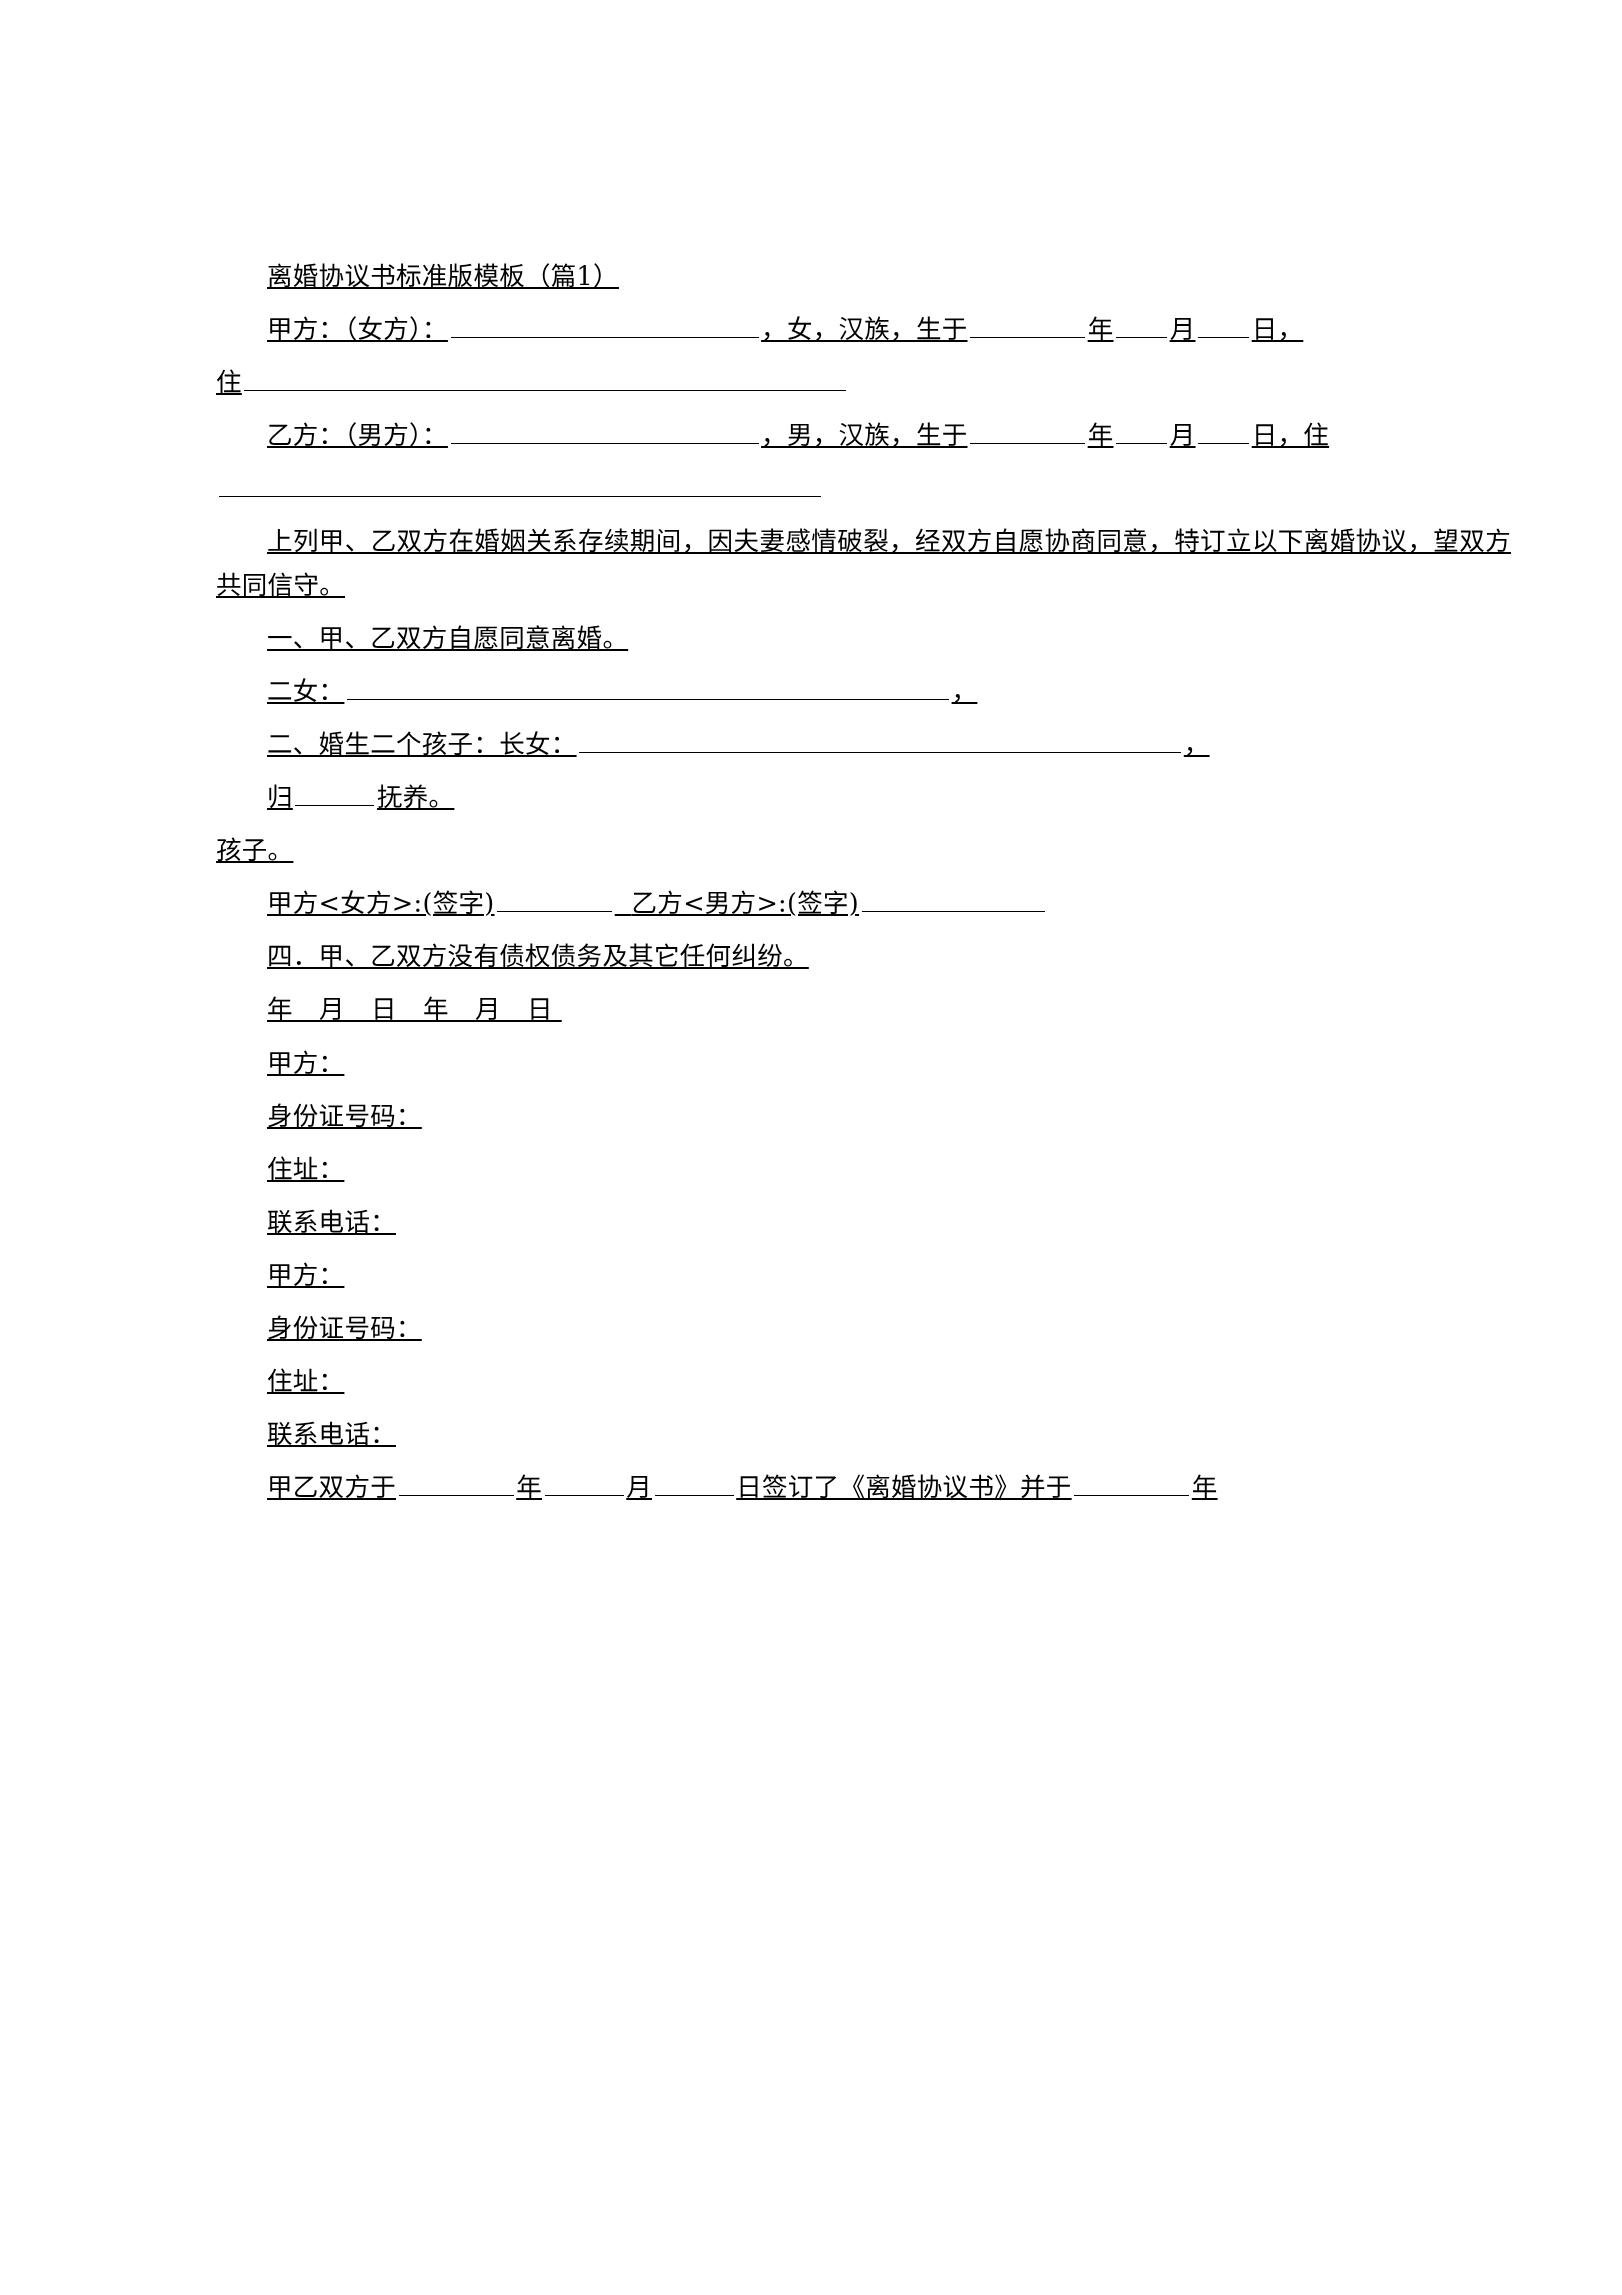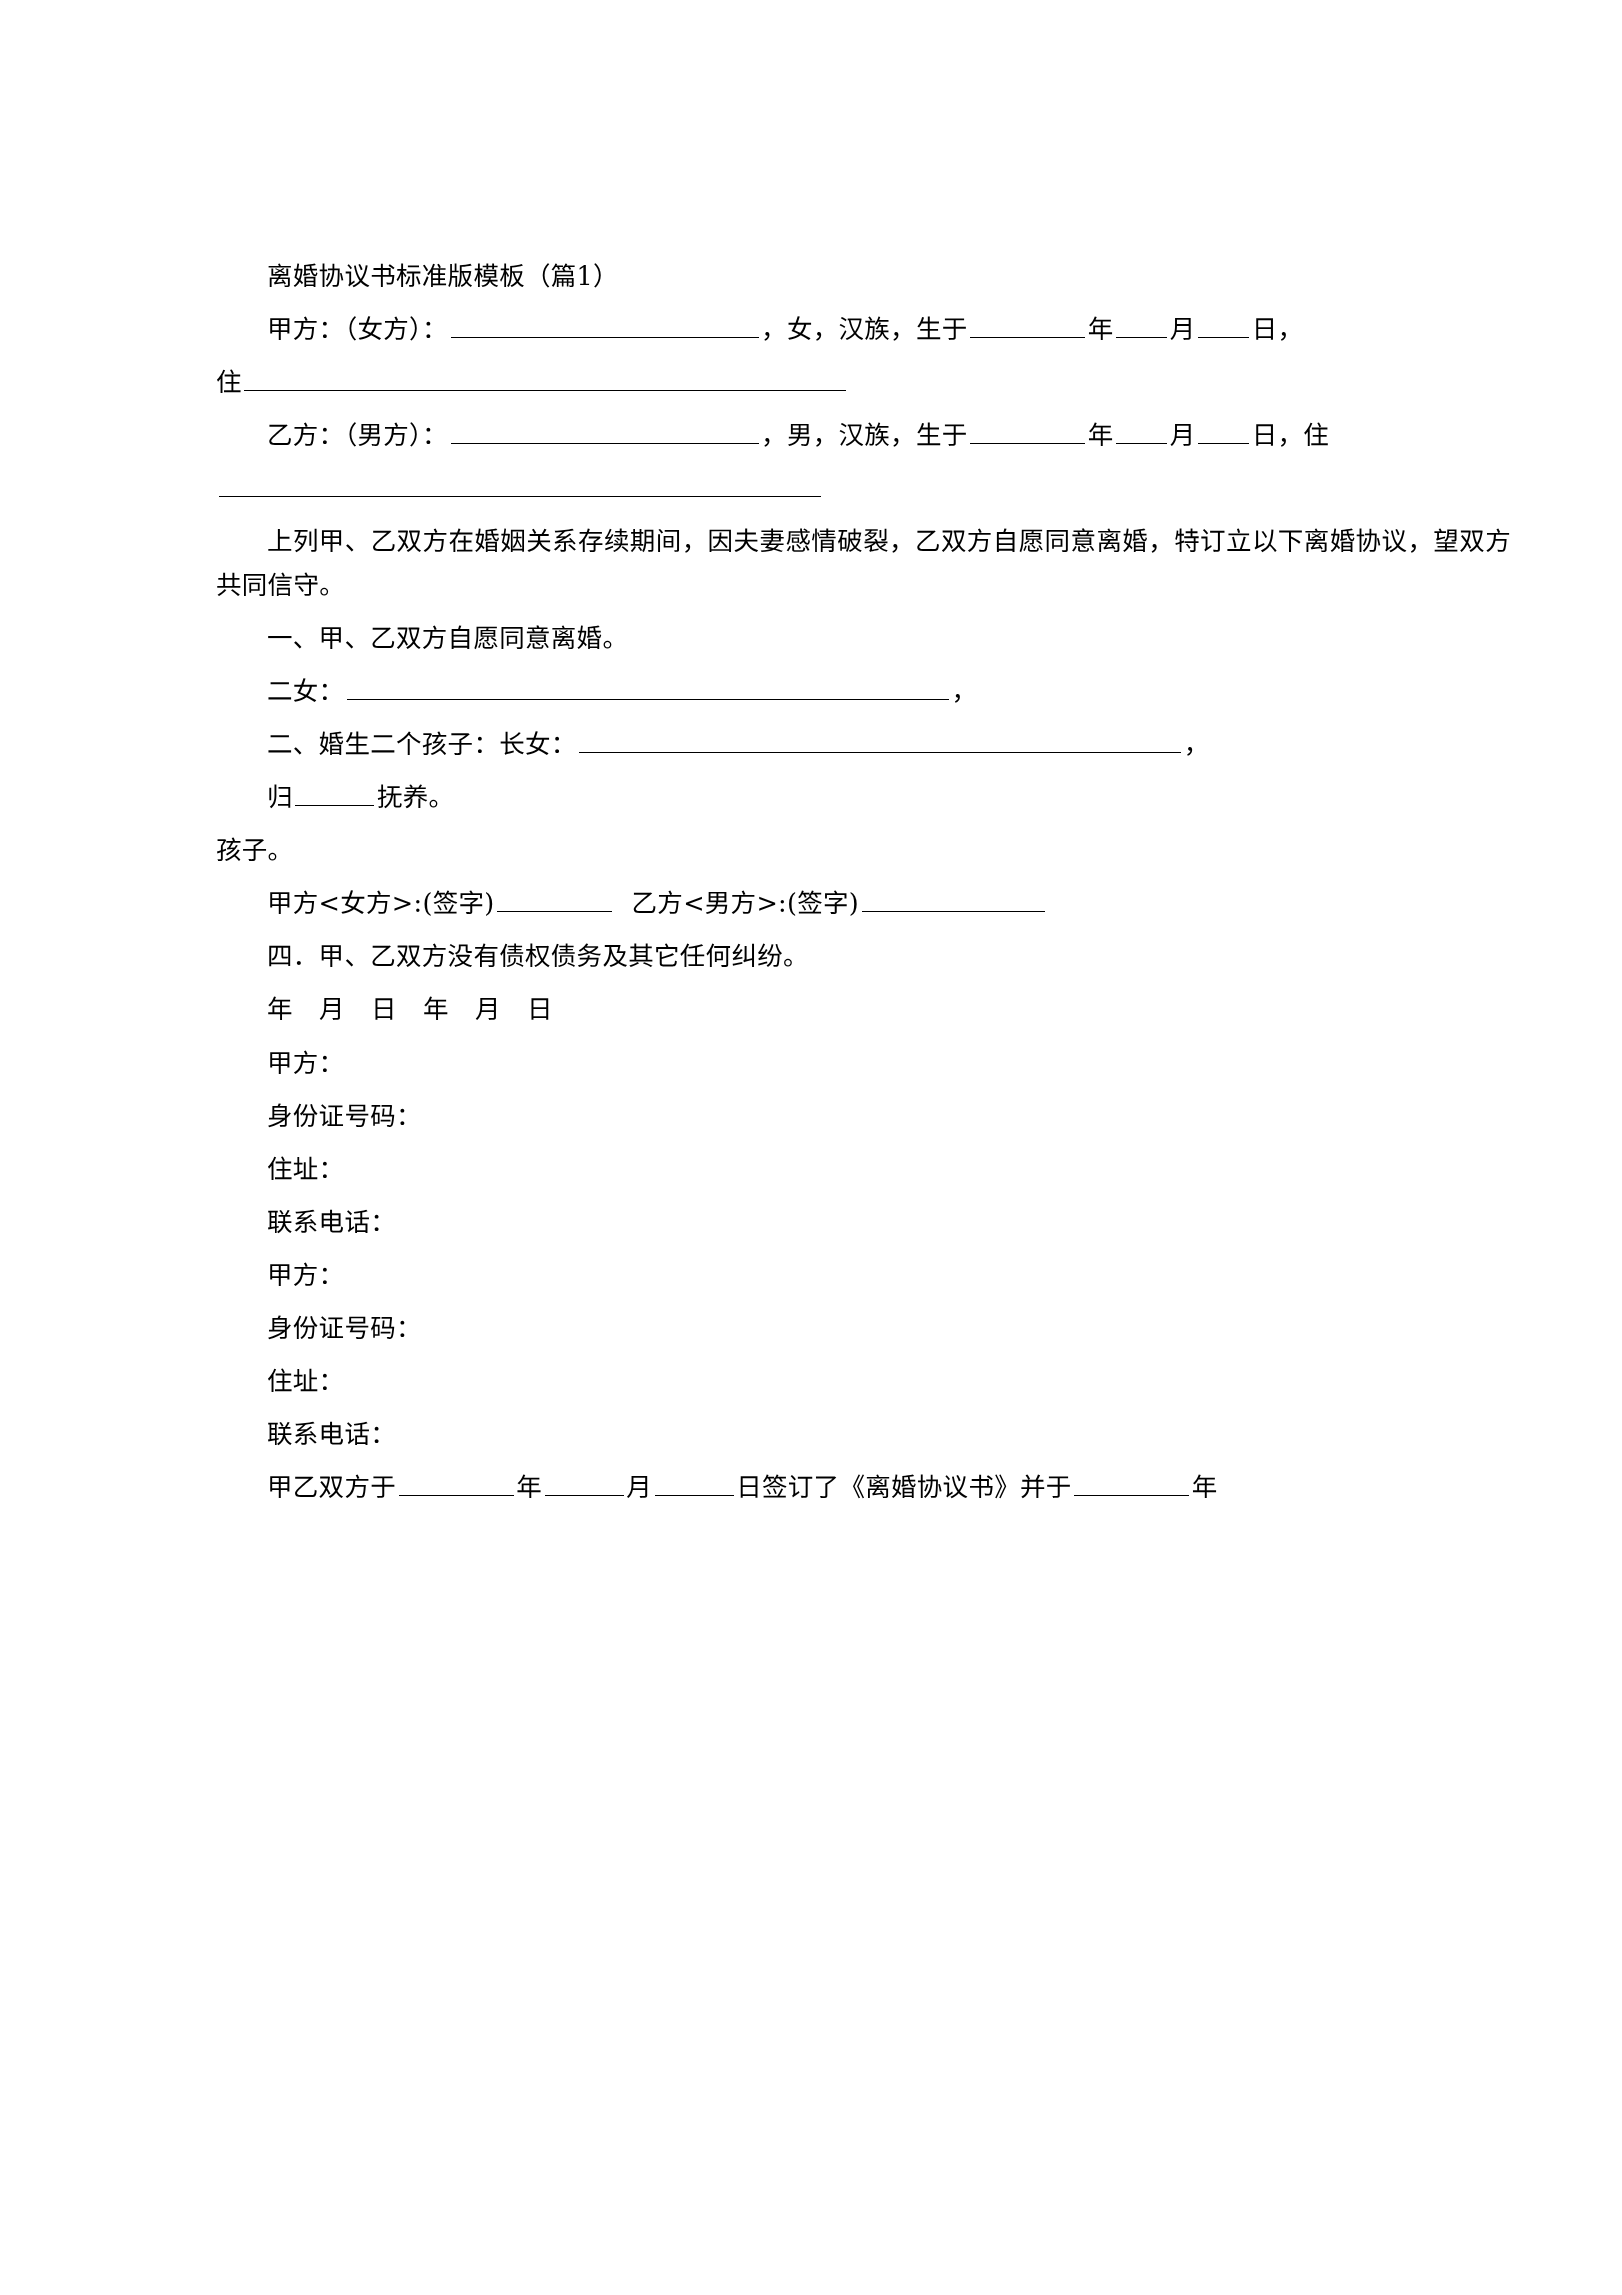--- a/index.html
+++ b/index.html
@@ -15,20 +15,21 @@
     position: relative;
     overflow: hidden;
   }
   .page {
     position: absolute;
     left: 0; top: 0;
     width: 1623px;
     height: 2295px;
     box-sizing: border-box;
     padding: 196px 112px 0 216px;
+    text-decoration: underline;
   }
   .doc-title {
     font-family: "DejaVu Serif", "Liberation Serif", serif;
     font-weight: bold;
     font-size: 50px;
     line-height: 1.2;
     text-align: center;
     letter-spacing: 1.3px;
     margin: 0 0 59px 0;
     white-space: nowrap;
@@ -74,21 +75,21 @@
   <p class="para indent"><span>离婚协议书标准版模板（篇1）</span></p>
 
   <p class="para indent"><span>甲方：（女方）：</span><span class="blank b-2xl"></span><span>，女，汉族，生于</span><span class="blank b-md"></span><span>年</span><span class="blank b-xs"></span><span>月</span><span class="blank b-xs"></span><span>日，</span></p>
 
   <p class="para noindent"><span>住</span><span class="blank b-5xl"></span></p>
 
   <p class="para indent"><span>乙方：（男方）：</span><span class="blank b-2xl"></span><span>，男，汉族，生于</span><span class="blank b-md"></span><span>年</span><span class="blank b-xs"></span><span>月</span><span class="blank b-xs"></span><span>日，住</span></p>
 
   <p class="para noindent"><span class="blank b-5xl"></span></p>
 
-  <p class="para indent">上列甲、乙双方在婚姻关系存续期间，因夫妻感情破裂，乙双方自愿同意离婚，特订立以下离婚协议，望双方共同信守。</p>
+  <p class="para indent">上列甲、乙双方在婚姻关系存续期间，因夫妻感情破裂，经双方自愿协商同意，特订立以下离婚协议，望双方共同信守。</p>
 
   <p class="para indent">一、甲、乙双方自愿同意离婚。</p>
 
   <p class="para indent"><span>二女：</span><span class="blank b-5xl"></span><span>，</span></p>
 
   <p class="para indent"><span>二、婚生二个孩子：长女：</span><span class="blank b-5xl"></span><span>，</span></p>
 
   <p class="para indent"><span>归</span><span class="blank b-sm"></span><span>抚养。</span></p>
 
 

